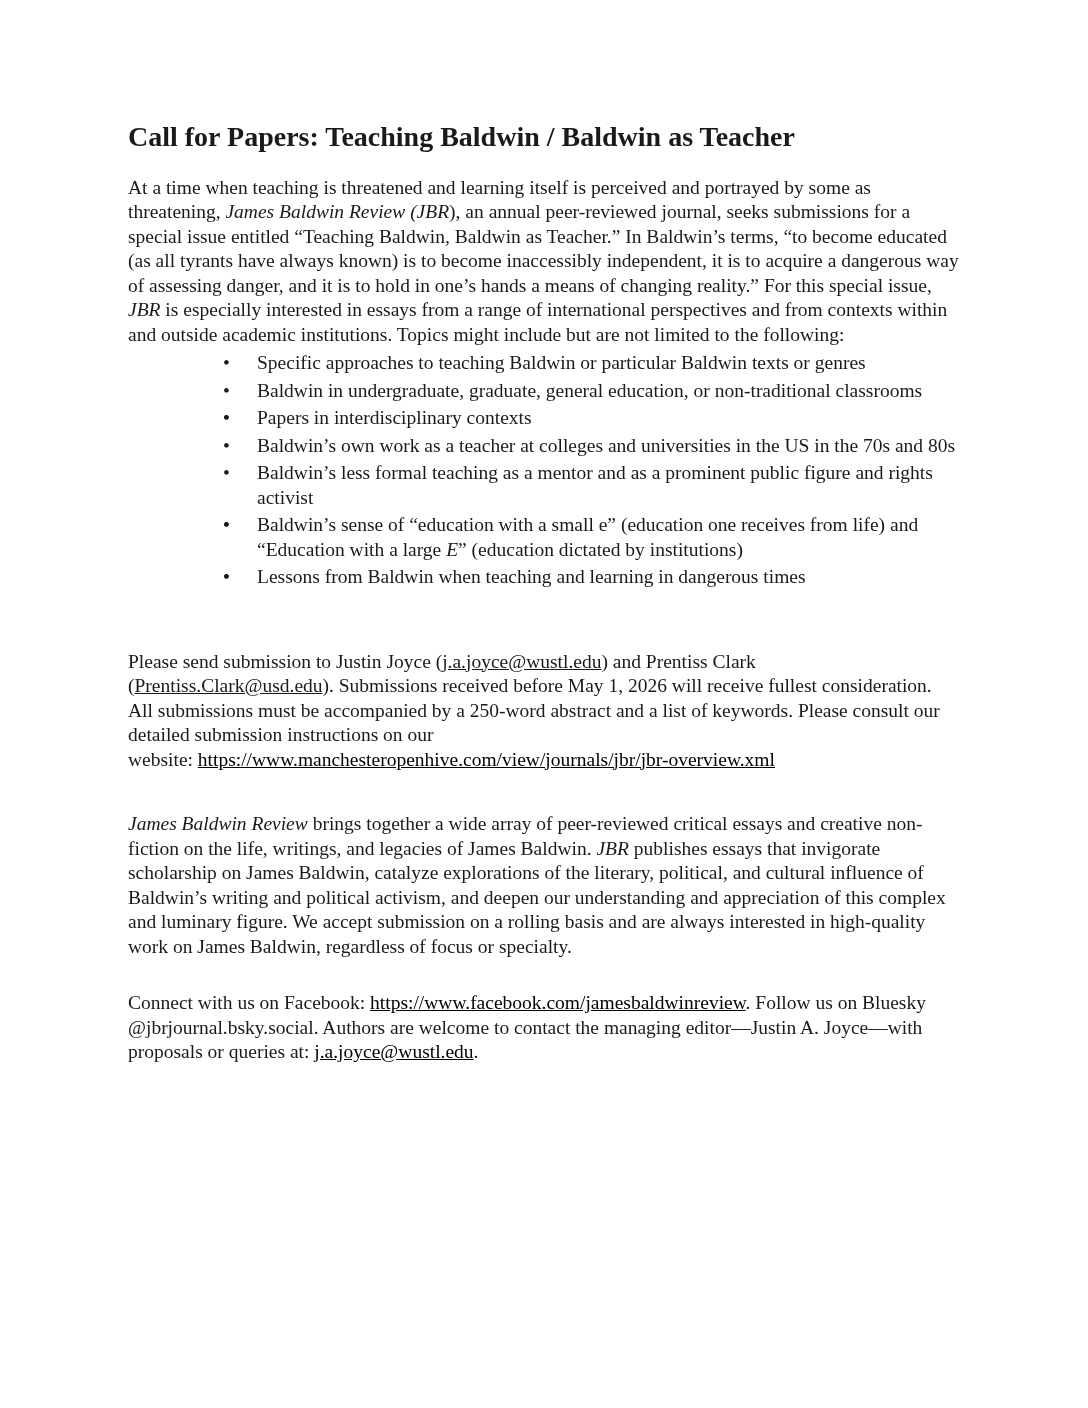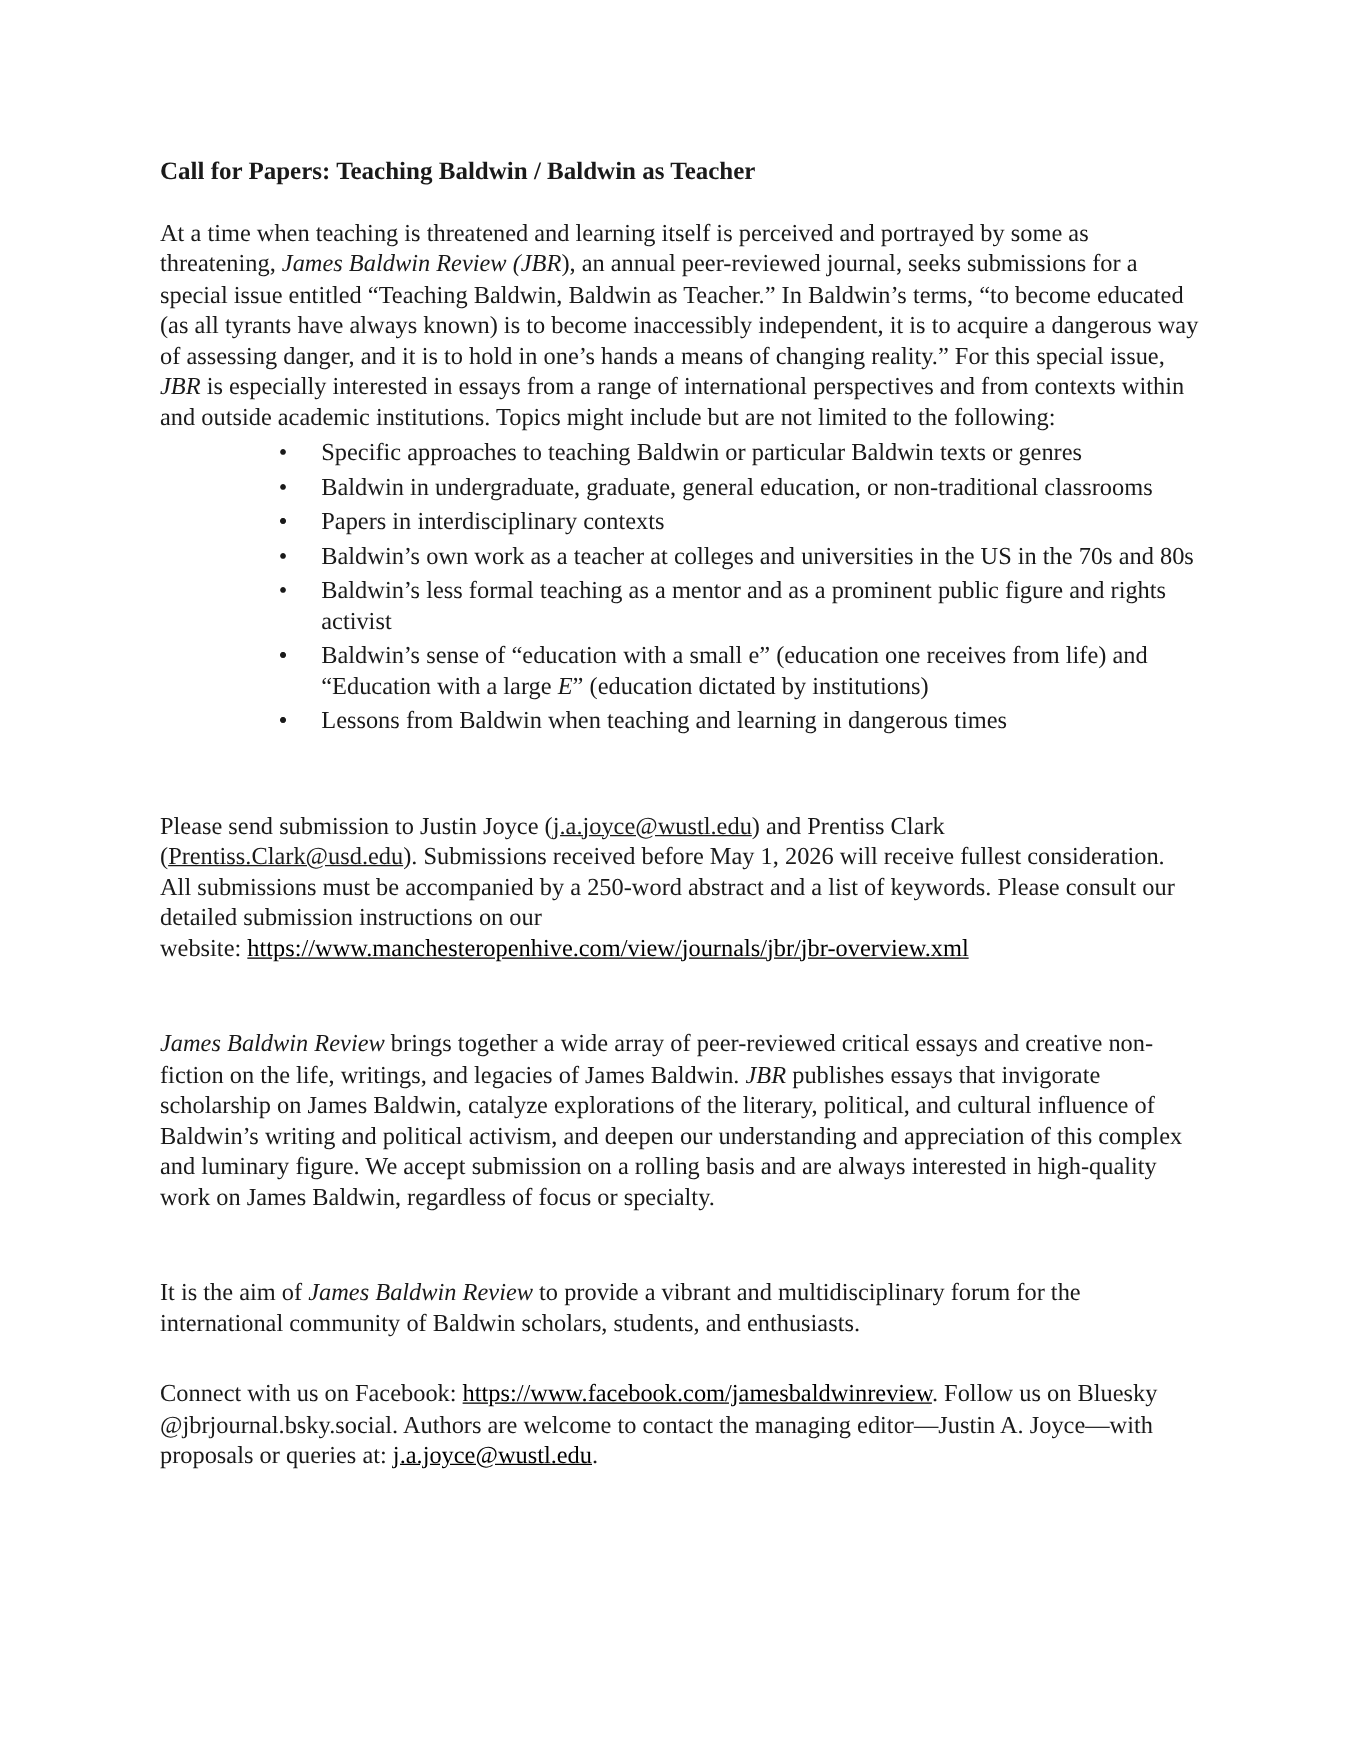--- a/index.html
+++ b/index.html
@@ -3,28 +3,28 @@
 <meta charset="utf-8">
 <style>
   html,body{margin:0;padding:0;}
   body{
     width:1088px;height:1408px;background:#ffffff;color:#1a1a1a;
     font-family:"Liberation Serif","DejaVu Serif",serif;
     font-size:19.5px;line-height:24.5px;
     -webkit-font-smoothing:antialiased;
   }
   .page{padding:125px 128px 0 128px;box-sizing:border-box;width:1088px;height:1408px;overflow:hidden;}
-  .doc-title{font-size:20px;font-weight:bold;margin:0 0 26px 0;}
+  .doc-title{font-size:28px;font-weight:bold;margin:0 0 26px 0;}
   p{margin:0;}
   .p-intro{margin:0;}
   ul.topics{list-style:none;margin:4px 0 0 0;padding:0;}
   ul.topics li{position:relative;padding-left:129px;margin-bottom:3px;}
   .blt{position:absolute;left:95px;top:0;}
   .p-submit{margin-top:60px;}
-  .p-journal{margin-top:52px;}
+  .p-journal{margin-top:40px;}
   .p-aim{margin-top:52px;}
   .p-connect{margin-top:32px;}
   i{font-style:italic;}
   a.lnk{color:inherit;text-decoration:underline;cursor:pointer;}
   a.lnk-blue{color:#000000;text-decoration:underline;cursor:pointer;}
 </style>
 </head>
 <body>
 
 <div class="page">
@@ -43,17 +43,16 @@
     <li><span class="blt">•</span></li>
     <li><span class="blt">•</span><span><span>Baldwin’s sense of “education with a small e” (education one receives from life) and “Education with a large </span><i>E</i><span>” (education dictated by institutions)</span></span></li>
     <li><span class="blt">•</span></li>
     <li><span class="blt">•</span><span>Lessons from Baldwin when teaching and learning in dangerous times</span></li>
   </ul>
 
   <p class="p-submit"><span>Please send submission to Justin Joyce (</span><a class="lnk">j.a.joyce@wustl.edu</a><span>) and Prentiss Clark (</span><a class="lnk">Prentiss.Clark@usd.edu</a><span>). Submissions received before May 1, 2026 will receive fullest consideration. All submissions must be accompanied by a 250-word abstract and a list of keywords. Please consult our detailed submission instructions on our</span><br><span>website: </span><a class="lnk-blue">https://www.manchesteropenhive.com/view/journals/jbr/jbr-overview.xml</a></p>
 
   <p class="p-journal"><i>James Baldwin Review</i><span> brings together a wide array of peer-reviewed critical essays and creative non-fiction on the life, writings, and legacies of James Baldwin. </span><i>JBR</i><span> publishes essays that invigorate scholarship on James Baldwin, catalyze explorations of the literary, political, and cultural influence of Baldwin’s writing and political activism, and deepen our understanding and appreciation of this complex and luminary figure. We accept submission on a rolling basis and are always interested in high-quality work on James Baldwin, regardless of focus or specialty.</span></p>
 
-  <p class="p-aim"><span>It is the aim of </span><i>James Baldwin Review</i><span> to provide a vibrant and multidisciplinary forum for the international community of Baldwin scholars, students, and enthusiasts.</span></p>
 
   <p class="p-connect"><span>Connect with us on Facebook: </span><a class="lnk-blue">https://www.facebook.com/jamesbaldwinreview</a><span>. Follow us on Bluesky @jbrjournal.bsky.social. Authors are welcome to contact the managing editor—Justin A. Joyce—with proposals or queries at: </span><a class="lnk-blue">j.a.joyce@wustl.edu</a><span>.</span></p>
 
 </div>
 
 </body></html>

